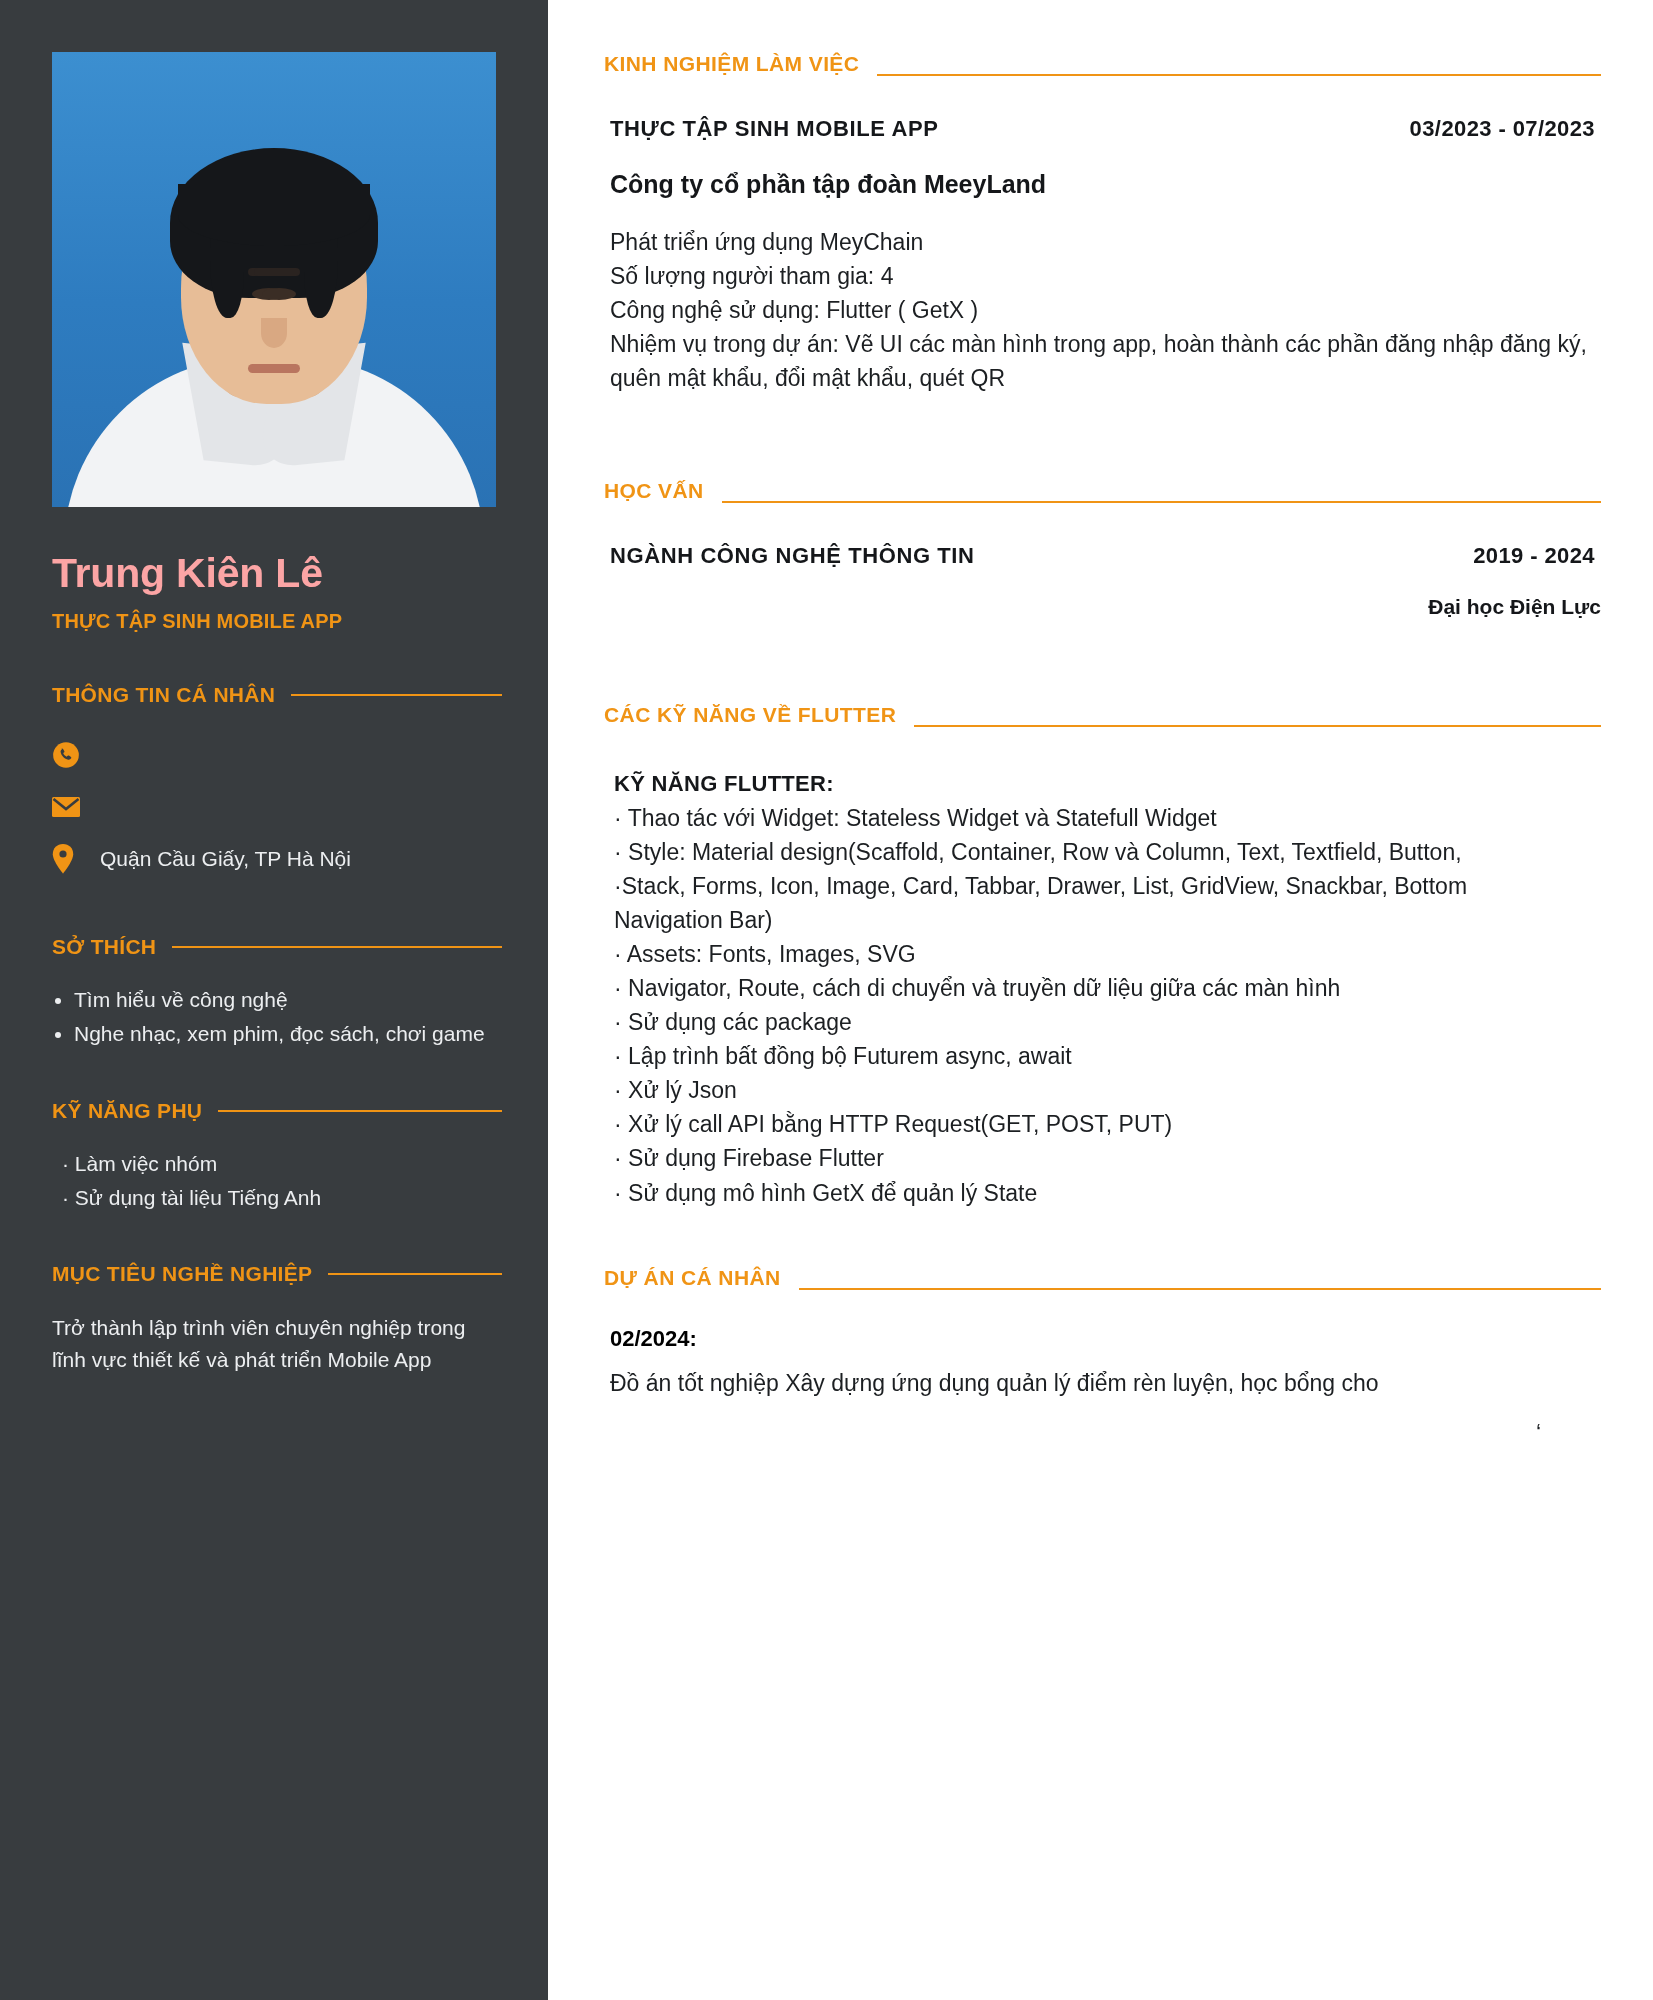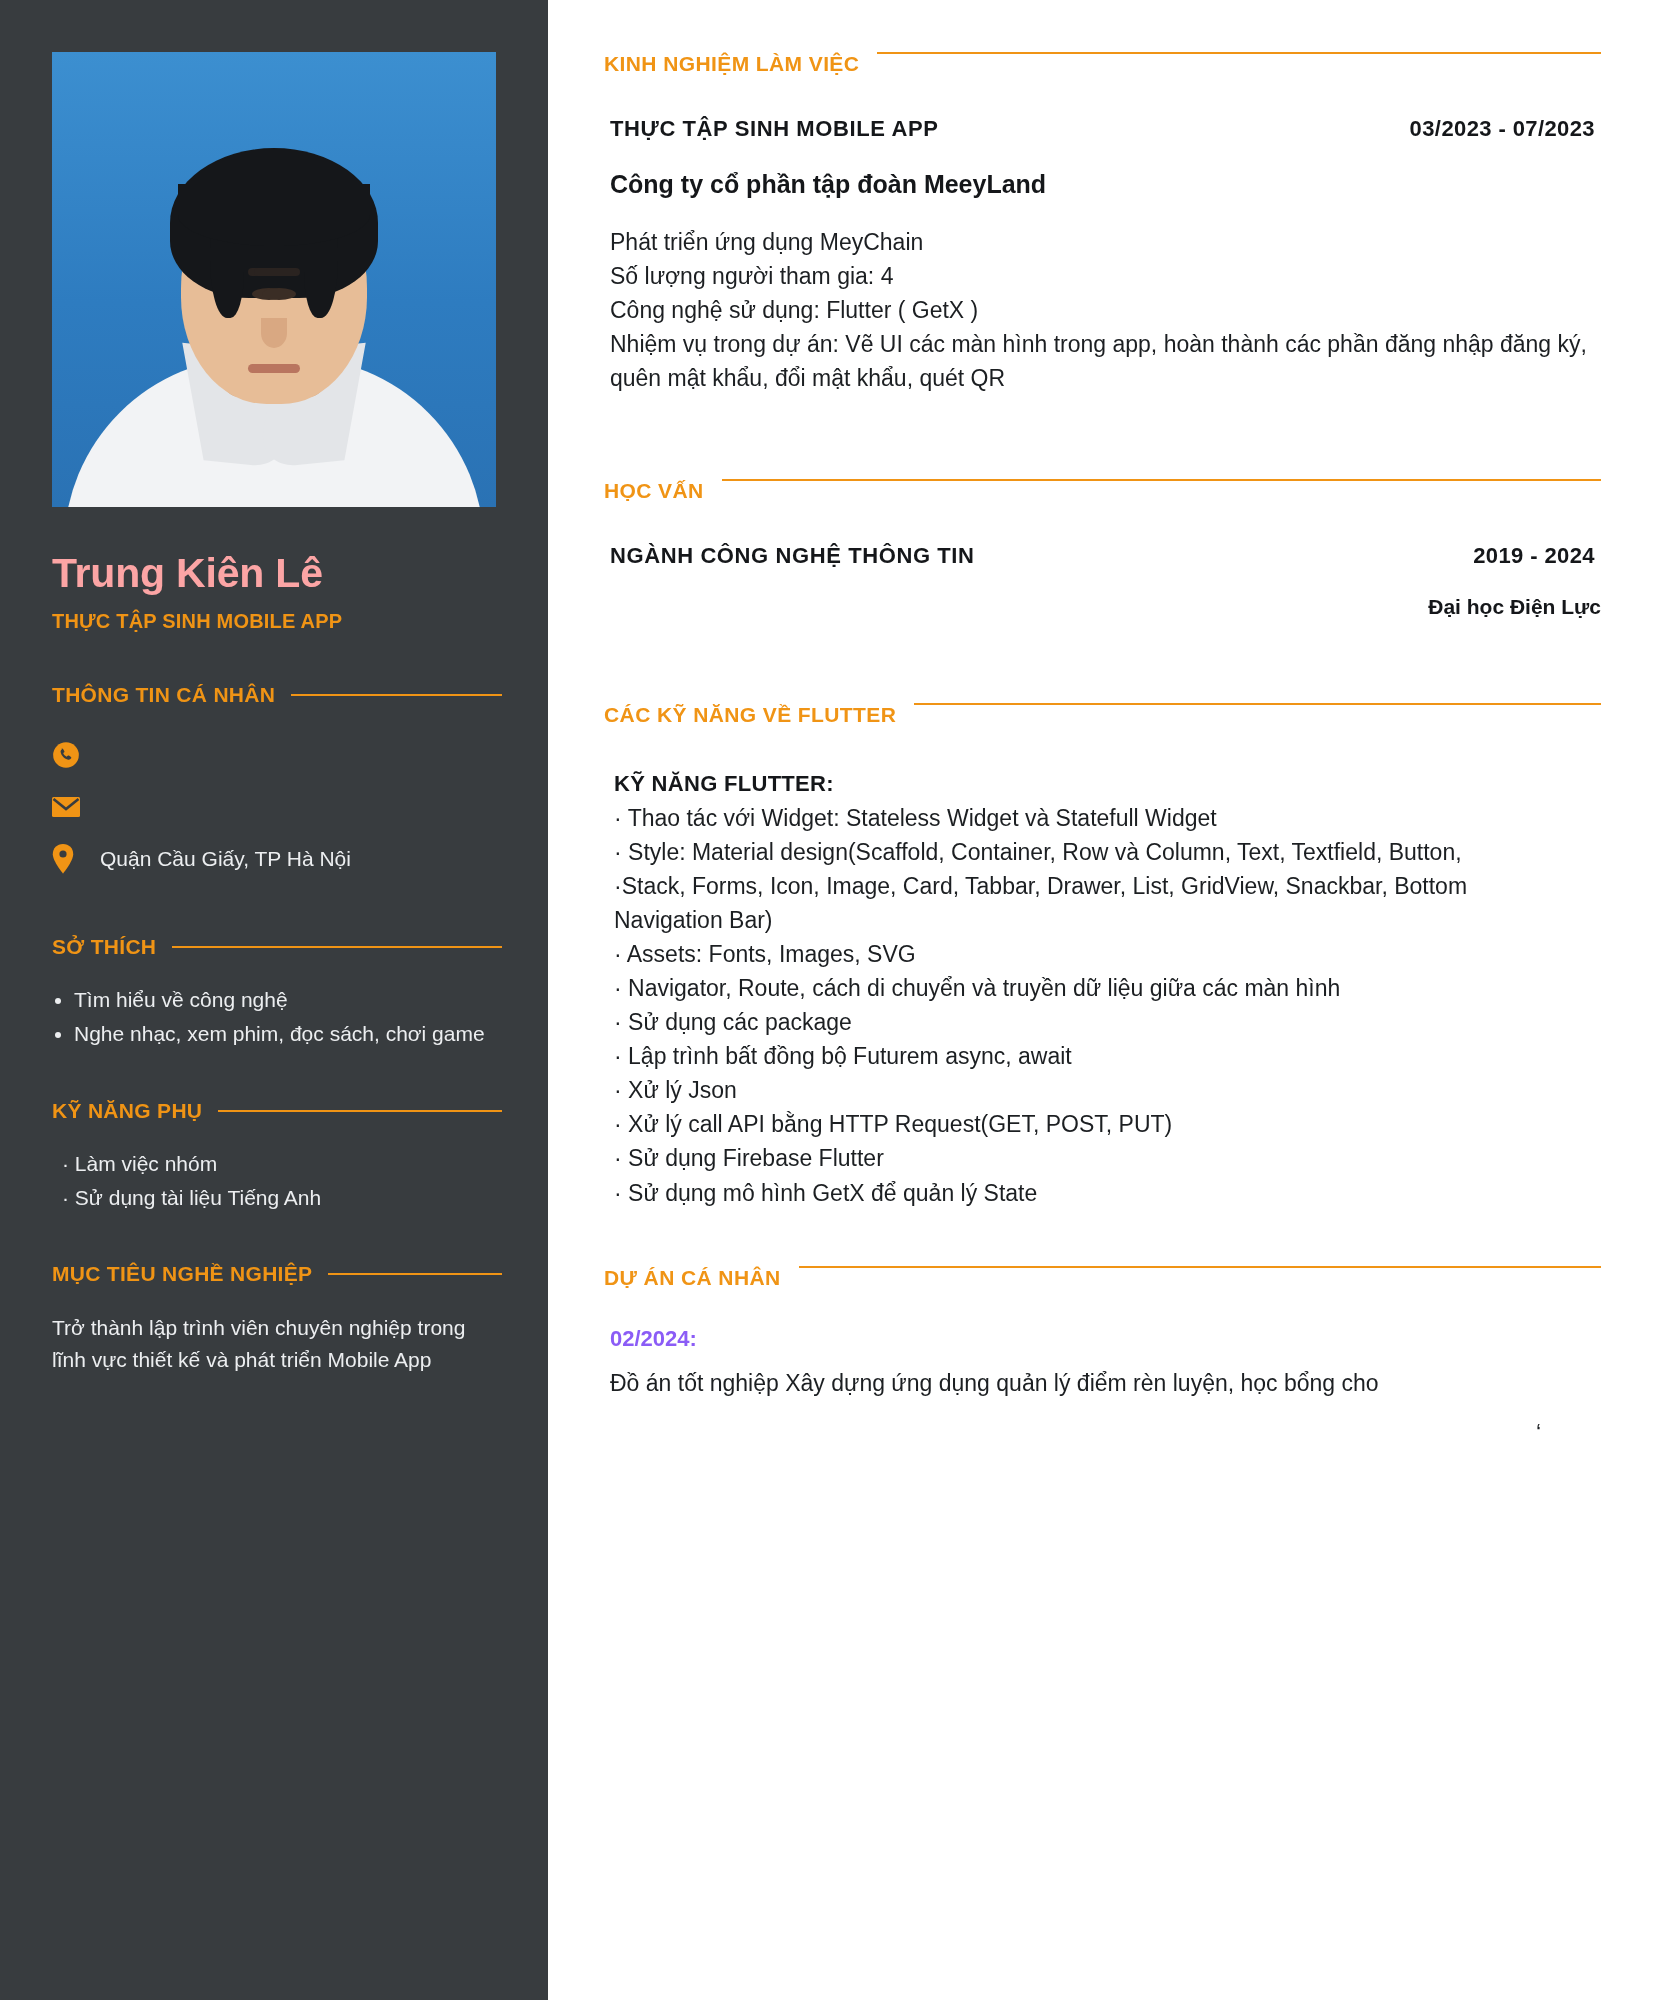--- a/index.html
+++ b/index.html
@@ -237,21 +237,21 @@
 
   
   .main {
     flex: 1;
     background: #ffffff;
     padding: 52px 52px 0 56px;
   }
 
   .main-head {
     display: flex;
-    align-items: flex-start;
+    align-items: flex-end;
     gap: 18px;
   }
   .main-head .ttl {
     color: #f09415;
     font-size: 21px;
     font-weight: bold;
     letter-spacing: 0.4px;
     white-space: nowrap;
   }
   .main-head .rule { flex: 1; height: 2px; background: #f09415; }
@@ -308,21 +308,21 @@
   }
   .skill-line {
     color: #1c1f22;
     font-size: 23px;
     font-weight: 300;
     line-height: 1.48;
   }
 
   .proj-date {
     margin: 36px 0 0 6px;
-    color: #8b5cf6;
+    color: #000000;
     font-size: 22px;
     font-weight: bold;
   }
   .proj-text {
     margin: 14px 0 0 6px;
     color: #1c1f22;
     font-size: 23px;
     font-weight: 300;
     line-height: 1.48;
   }

